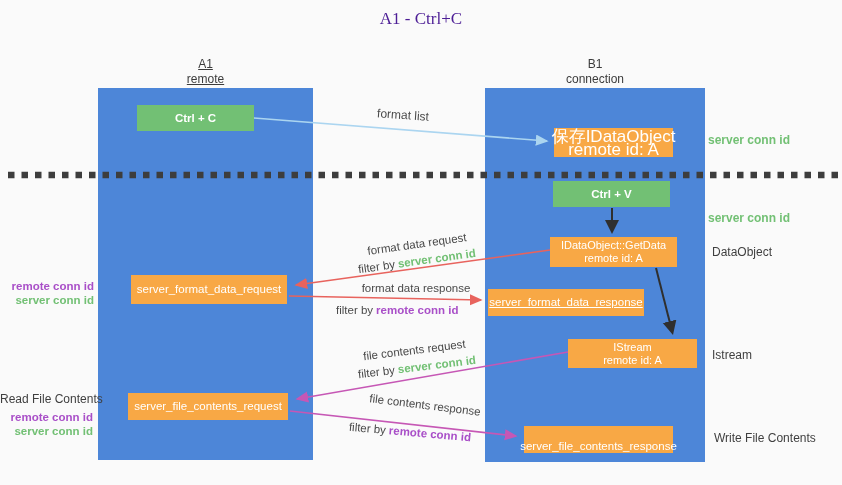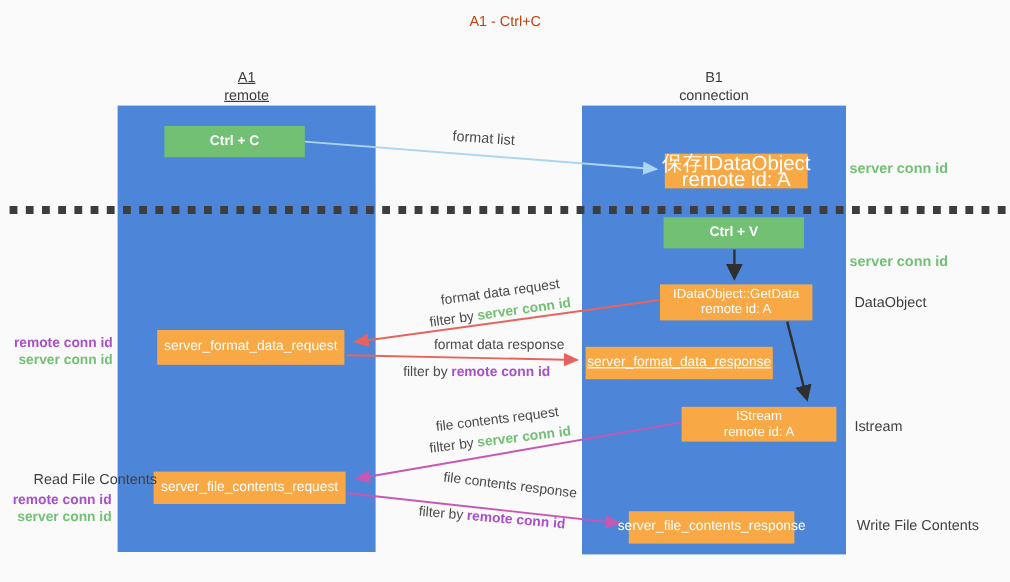--- a/index.html
+++ b/index.html
@@ -16,21 +16,21 @@
   *{margin:0;padding:0;box-sizing:border-box;}
   html,body{background:#fafafa;}
   #stage{
     position:relative;width:842px;height:485px;overflow:hidden;
     background:#fafafa;
     font-family:"Liberation Sans","DejaVu Sans",sans-serif;
     color:var(--dark-text);
   }
   
   .title{position:absolute;left:0;top:9px;width:842px;text-align:center;z-index:3;}
-  .title div{font-size:12px;line-height:19px;color:#c2410c;}
+  .title div{font-size:17px;line-height:19px;color:#4c1d95;font-family:Liberation Serif, serif;}
   
   .column{position:absolute;background:var(--column-blue);z-index:1;}
   .col-header{position:absolute;text-align:center;font-size:12px;line-height:15px;color:#3c3c3c;z-index:3;}
   
   #arrows{position:absolute;left:0;top:0;z-index:2;}
   .ln-blue{stroke:var(--light-blue-arrow);stroke-width:1.6;fill:none;}
   .ln-red{stroke:var(--red-arrow);stroke-width:1.6;fill:none;}
   .ln-mag{stroke:var(--magenta-arrow);stroke-width:1.6;fill:none;}
   .ln-blk{stroke:var(--black-arrow);stroke-width:2;fill:none;}
   .mk-blue{fill:var(--light-blue-arrow);}
@@ -130,21 +130,21 @@
 
   <div class="node orange-box" style="left:568px;top:339px;width:129px;height:29px;font-size:11px;">
     <span>IStream</span>
     <span>remote id: A</span>
   </div>
 
   <div class="node orange-box" style="left:128px;top:393px;width:160px;height:27px;">
     <span>server_file_contents_request</span>
   </div>
 
-  <div class="node orange-box" style="left:524px;top:426px;width:138px;height:27px;">
+  <div class="node orange-box" style="left:524px;top:426px;width:149px;height:27px;justify-content:flex-end;">
     <span>server_file_contents_response</span>
   </div>
 
   <div class="lbl" style="left:358px;top:109px;width:90px;transform:rotate(4deg);font-size:12px;">format list</div>
 
   <div class="lbl" style="left:352px;top:238px;width:130px;transform:rotate(-8deg);">format data request</div>
   <div class="lbl" style="left:342px;top:255px;width:150px;transform:rotate(-8deg);">
     <span>filter by</span><span class="hl-green">server conn id</span>
   </div>
 
@@ -167,20 +167,20 @@
   <div class="side side-green" style="left:708px;top:211px;">server conn id</div>
   <div class="side side-dark" style="left:712px;top:245px;">DataObject</div>
   <div class="side side-dark" style="left:712px;top:348px;">Istream</div>
   <div class="side side-dark" style="left:714px;top:431px;">Write File Contents</div>
 
   <div class="conn-group" style="left:0;top:279px;width:94px;">
     <div class="purple">remote conn id</div>
     <div class="green">server conn id</div>
   </div>
 
-  <div class="side side-dark" style="left:0;top:392px;width:91px;text-align:right;padding-left:28px;">Read File Contents</div>
+  <div class="side side-dark" style="left:0;top:392px;width:91px;text-align:right;">Read File Contents</div>
 
   <div class="conn-group" style="left:0;top:410px;width:93px;">
     <div class="purple">remote conn id</div>
     <div class="green">server conn id</div>
   </div>
 
 </div>
 
 </body></html>

